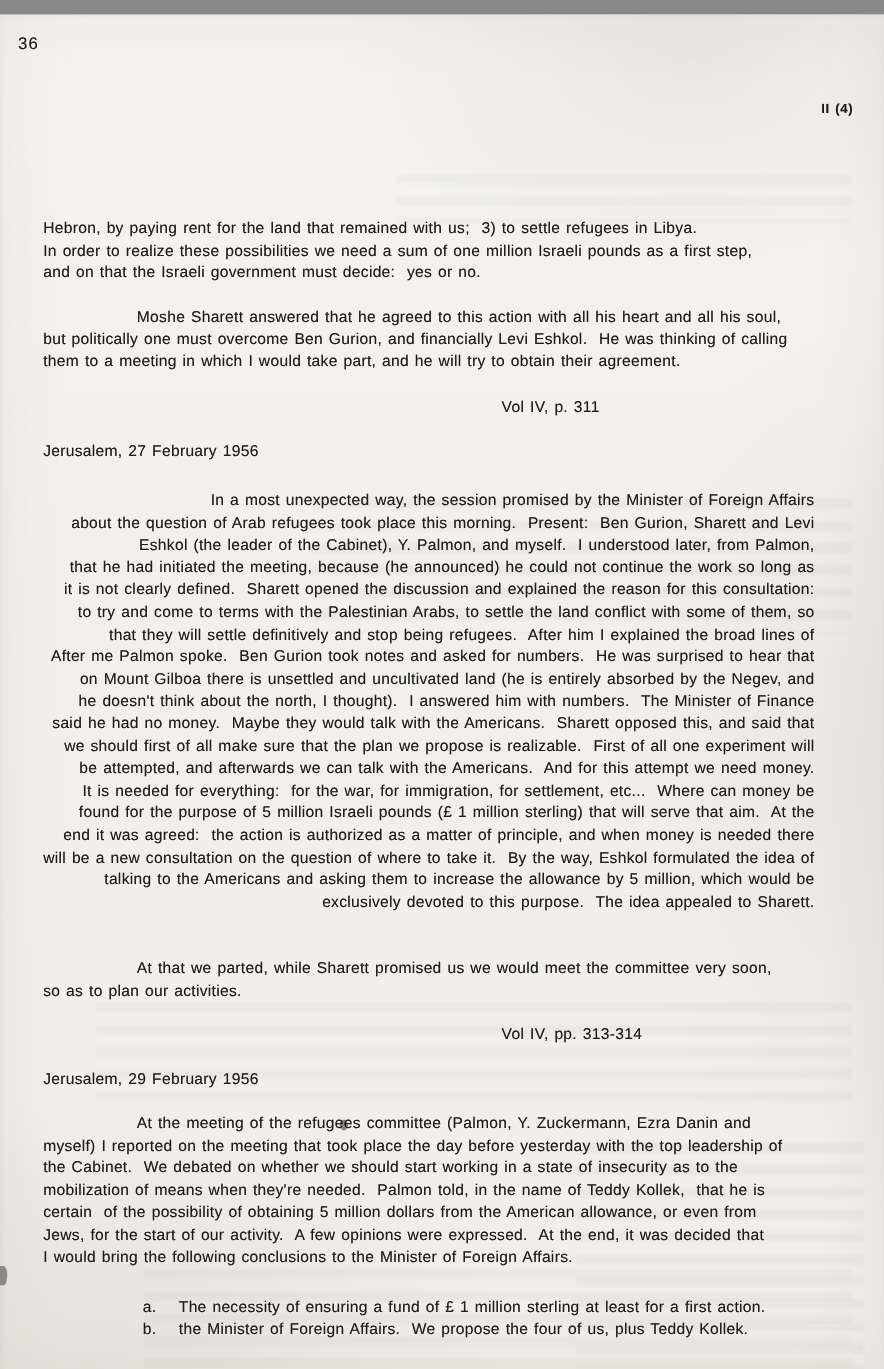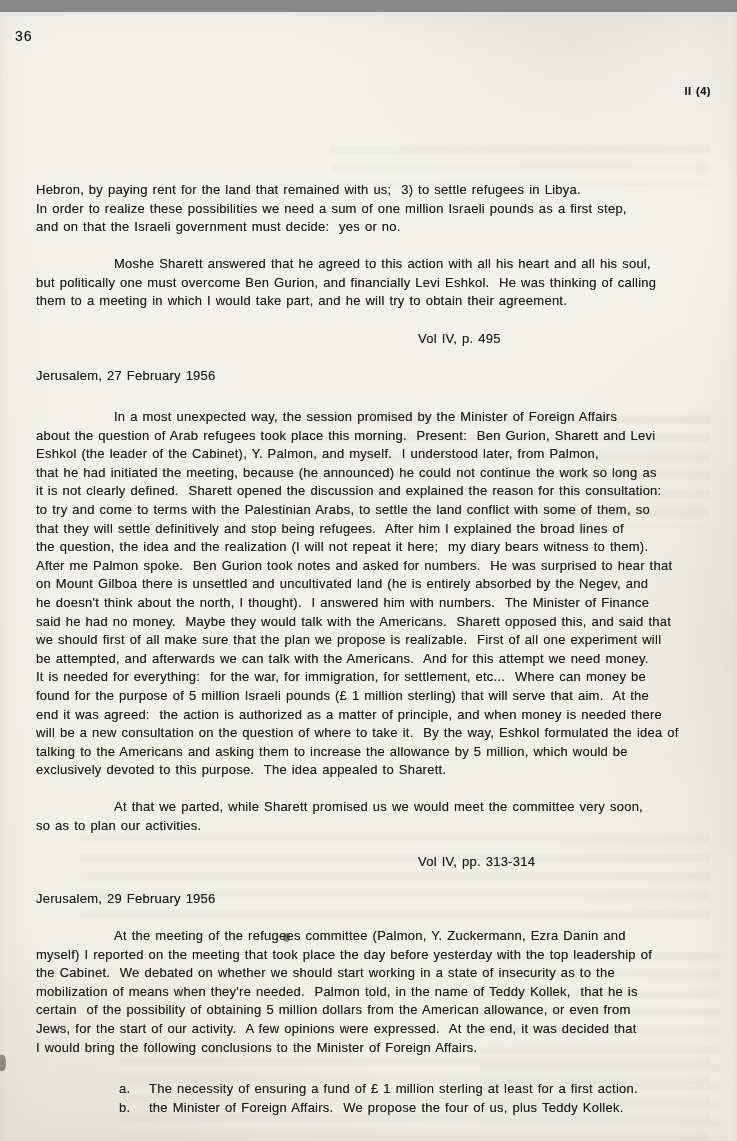--- a/index.html
+++ b/index.html
@@ -26,21 +26,21 @@
     text-shadow:0 0 0.5px rgba(40,38,34,0.55);
   }
   .line{white-space:pre;}
   .indent-first .line:first-child{padding-left:78px;}
   .pagenum{left:15px;top:15px;font-size:14px;letter-spacing:1px;}
   .sectionref{right:26px;top:70px;font-size:11px;font-weight:bold;letter-spacing:0.5px;}
   .para1{left:36px;top:169px;}
   .para2{left:36px;top:243px;}
   .ref1{left:418px;top:318px;}
   .date1{left:36px;top:355px;}
-  .para3{left:36px;top:396px;}
+  .para3{left:36px;top:396px;text-align:right;}
   .para4{left:36px;top:786px;}
   .ref2{left:418px;top:841px;text-align:center;}
   .date2{left:36px;top:878px;}
   .para5{left:36px;top:915px;}
   .list{left:119px;top:1068px;}
   .list-item{display:flex;align-items:flex-start;}
   .list-marker{display:inline-block;width:30px;flex:0 0 30px;white-space:pre;}
   
   .bleed{
     position:absolute;
@@ -87,33 +87,32 @@
       <div class="line">In order to realize these possibilities we need a sum of one million Israeli pounds as a first step,</div>
       <div class="line">and on that the Israeli government must decide:  yes or no.</div>
     </div>
 
   <div class="txt para2 indent-first">
       <div class="line">Moshe Sharett answered that he agreed to this action with all his heart and all his soul,</div>
       <div class="line">but politically one must overcome Ben Gurion, and financially Levi Eshkol.  He was thinking of calling</div>
       <div class="line">them to a meeting in which I would take part, and he will try to obtain their agreement.</div>
     </div>
 
-  <div class="txt ref1">Vol IV, p.  495</div>
+  <div class="txt ref1">Vol IV, p.  311</div>
 
   <div class="txt date1">Jerusalem,  27 February 1956</div>
 
   <div class="txt para3 indent-first">
       <div class="line">In a most unexpected way, the session promised by the Minister of Foreign Affairs</div>
       <div class="line">about the question of Arab refugees took place this morning.  Present:  Ben Gurion, Sharett and Levi</div>
       <div class="line">Eshkol (the leader of the Cabinet), Y. Palmon, and myself.  I understood later, from Palmon,</div>
       <div class="line">that he had initiated the meeting, because (he announced) he could not continue the work so long as</div>
       <div class="line">it is not clearly defined.  Sharett opened the discussion and explained the reason for this consultation:</div>
       <div class="line">to try and come to terms with the Palestinian Arabs, to settle the land conflict with some of them, so</div>
       <div class="line">that they will settle definitively and stop being refugees.  After him I explained the broad lines of</div>
-      <div class="line">the question, the idea and the realization (I will not repeat it here;  my diary bears witness to them).</div>
       <div class="line">After me Palmon spoke.  Ben Gurion took notes and asked for numbers.  He was surprised to hear that</div>
       <div class="line">on Mount Gilboa there is unsettled and uncultivated land (he is entirely absorbed by the Negev, and</div>
       <div class="line">he doesn't think about the north, I thought).  I answered him with numbers.  The Minister of Finance</div>
       <div class="line">said he had no money.  Maybe they would talk with the Americans.  Sharett opposed this, and said that</div>
       <div class="line">we should first of all make sure that the plan we propose is realizable.  First of all one experiment will</div>
       <div class="line">be attempted, and afterwards we can talk with the Americans.  And for this attempt we need money.</div>
       <div class="line">It is needed for everything:  for the war, for immigration, for settlement, etc...  Where can money be</div>
       <div class="line">found for the purpose of 5 million Israeli pounds (£ 1 million sterling) that will serve that aim.  At the</div>
       <div class="line">end it was agreed:  the action is authorized as a matter of principle, and when money is needed there</div>
       <div class="line">will be a new consultation on the question of where to take it.  By the way, Eshkol formulated the idea of</div>

